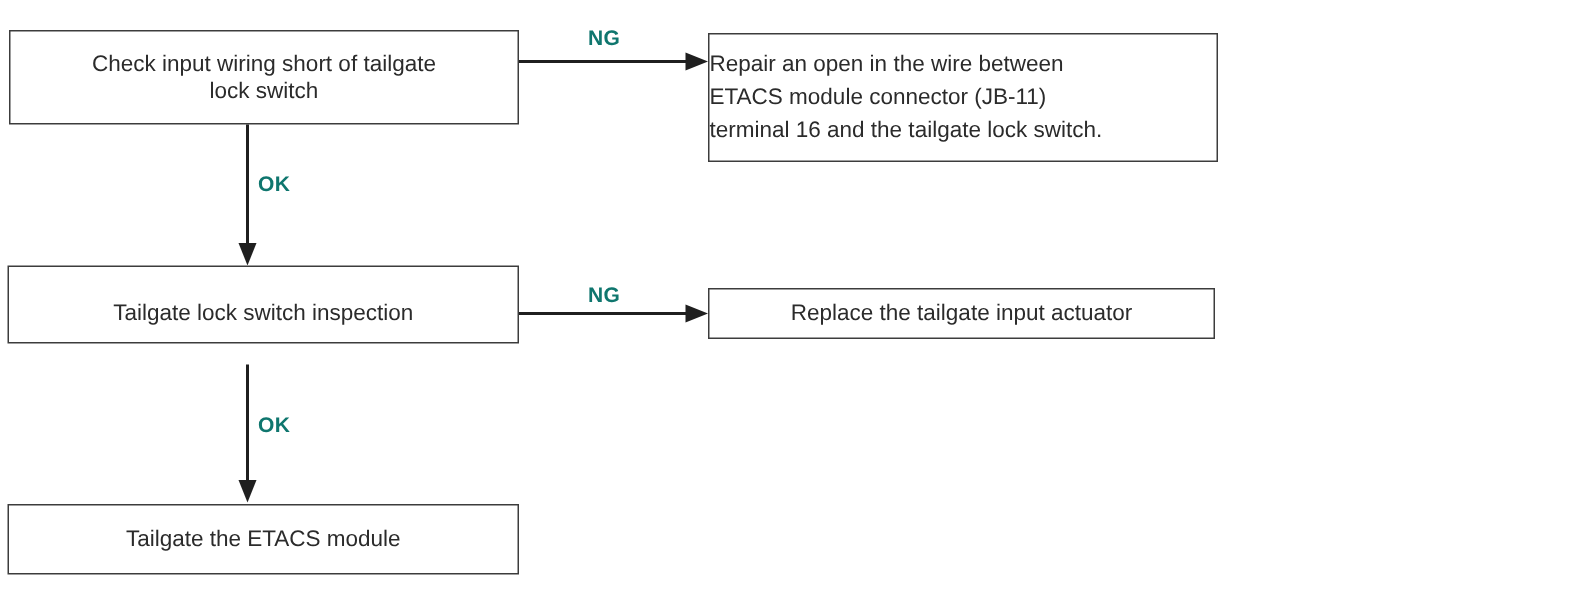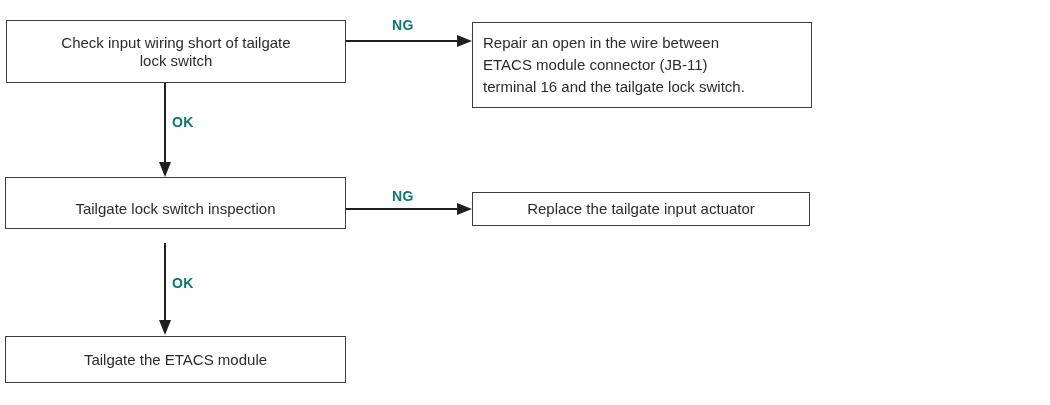--- a/index.html
+++ b/index.html
@@ -30,21 +30,20 @@
     line-height: 18px;
     white-space: pre-line;
     text-align: center;
   }
   
   .node.check-wiring { left: 6px; top: 20px; width: 340px; height: 63px; }
   
   .node.repair-wire {
     left: 472px; top: 22px; width: 340px; height: 86px;
     justify-content: flex-start;
-    padding-left: 10px;
   }
   .node.repair-wire .node-text { text-align: left; line-height: 22px; }
   
   .node.switch-inspection {
     left: 5px; top: 177px; width: 341px; height: 52px;
     align-items: center;
     padding-top: 11px;
   }
   
   .node.replace-actuator { left: 472px; top: 192px; width: 338px; height: 34px; }

